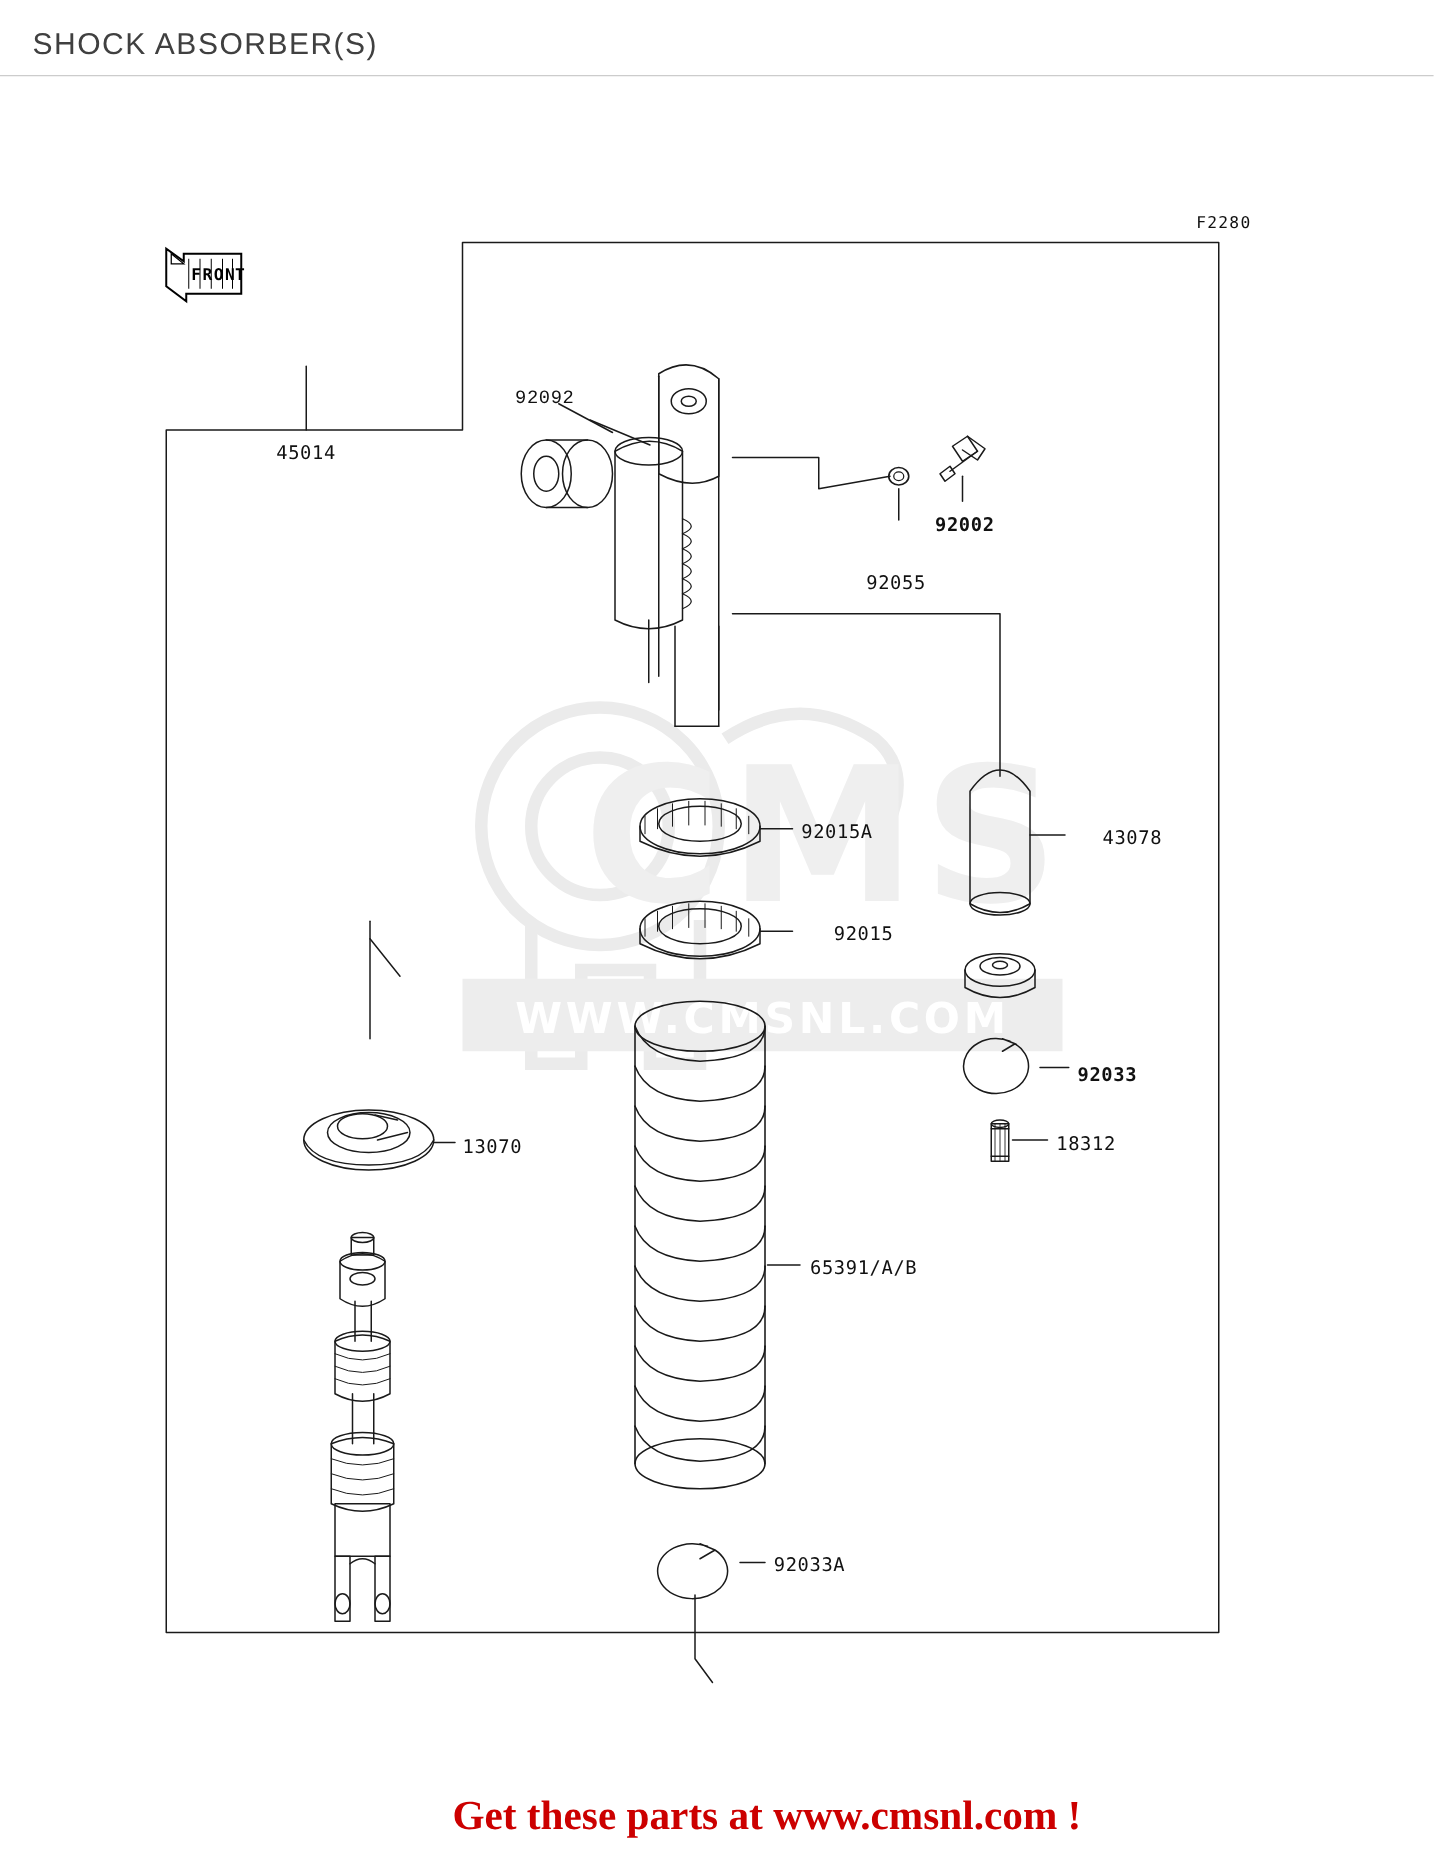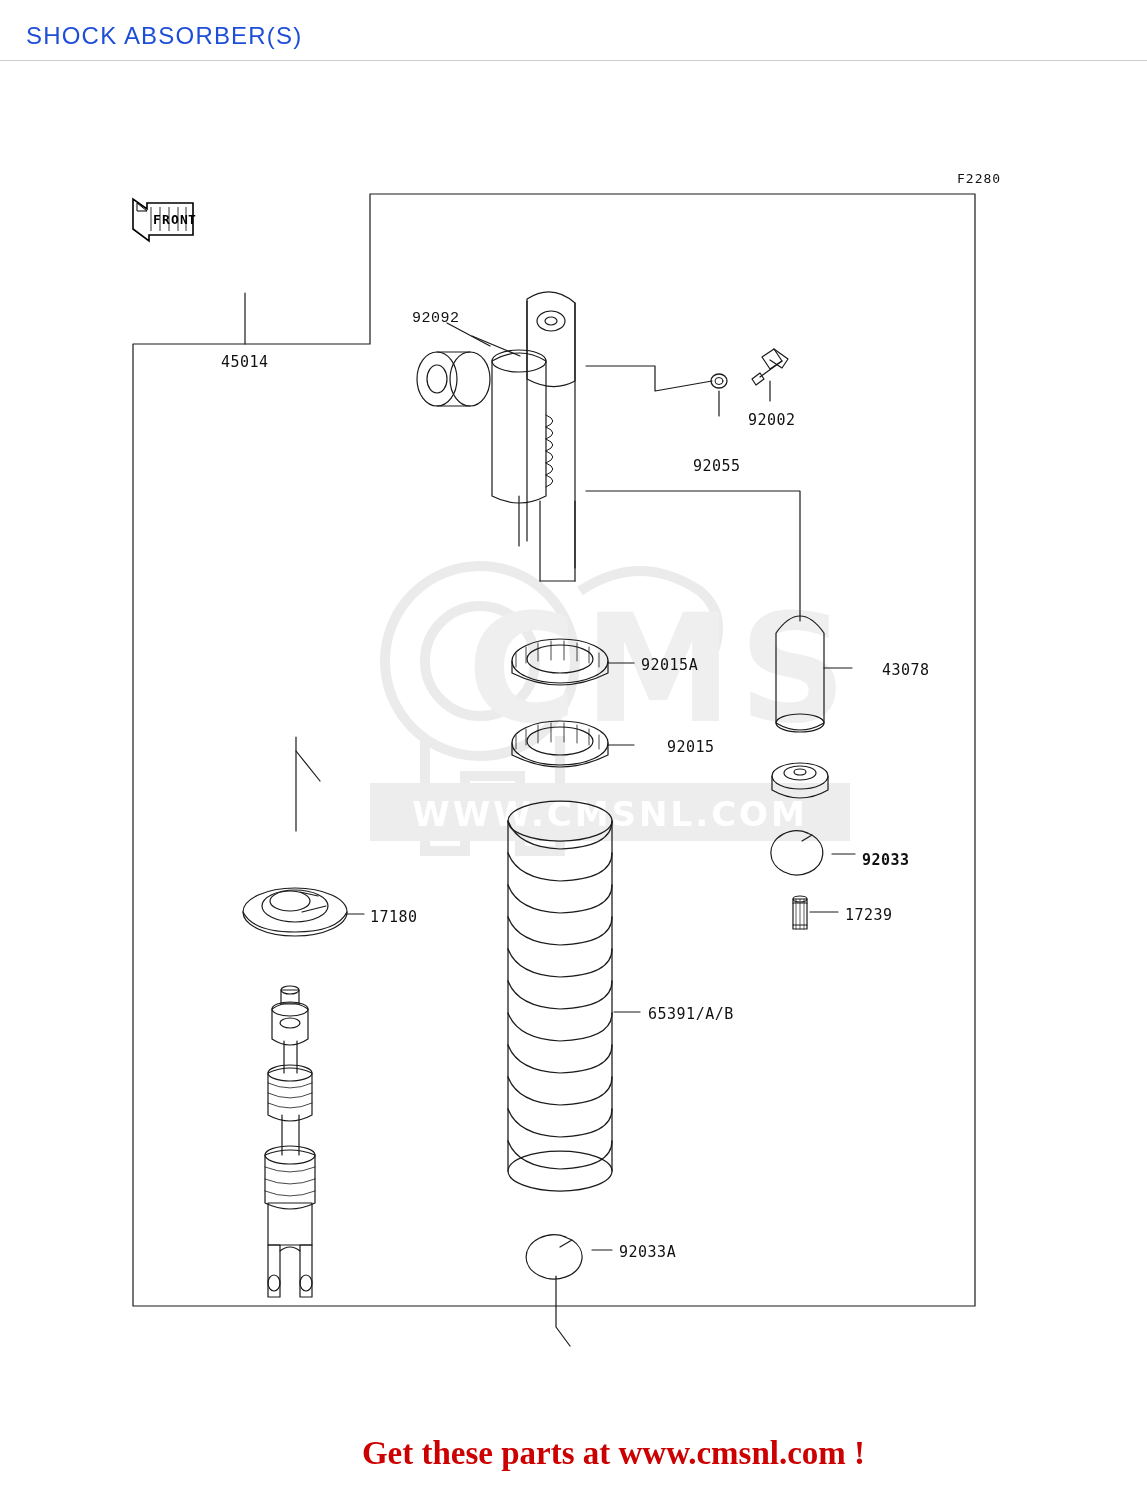--- a/index.html
+++ b/index.html
@@ -14,21 +14,21 @@
     font-family: "Liberation Sans", sans-serif;
     color: #000000;
     overflow: hidden;
   }
   #page-title {
     position: absolute;
     left: 26px;
     top: 22px;
     font-size: 24px;
     letter-spacing: 1.2px;
-    color: #1d4ed8;
+    color: #404040;
     font-family: "Liberation Sans", sans-serif;
   }
   #top-rule {
     position: absolute;
     left: 0;
     top: 60px;
     width: 1147px;
     height: 1px;
     background: #cccccc;
   }
@@ -302,25 +302,25 @@
       <path d="M566,1176 a28,22 0 1 0 6,3 l-12,-5 M572,1179 l-12,7"></path>
       <line x1="592" y1="1189" x2="612" y2="1189"></line>
       <polyline points="556,1215 556,1266 570,1285"></polyline>
 
     </g>
   </svg>
 
   <div class="label" style="left:221px; top:292px;">45014</div>
   <div class="label" style="left:412px; top:249px;font-family:Liberation Mono, monospace;">92092</div>
   <div class="label" style="left:693px; top:367px;margin-top:29px;">92055</div>
-  <div class="label" style="left:748px; top:350px;">92002</div>
+  <div class="label" style="left:748px; top:350px;font-weight:bold;">92002</div>
   <div class="label" style="left:641px; top:595px;">92015A</div>
   <div class="label" style="left:667px; top:677px;text-align:right;">92015</div>
   <div class="label" style="left:862px; top:600px;margin-left:20px;">43078</div>
   <div class="label" style="left:862px; top:790px;font-weight:bold;">92033</div>
-  <div class="label" style="left:845px; top:845px;">17239</div>
-  <div class="label" style="left:370px; top:847px;">17180</div>
+  <div class="label" style="left:845px; top:845px;">18312</div>
+  <div class="label" style="left:370px; top:847px;">13070</div>
   <div class="label" style="left:648px; top:944px;">65391/A/B</div>
   <div class="label" style="left:619px; top:1182px;">92033A</div>
 
 </div>
 
 <div id="footer-cta">Get these parts at www.cmsnl.com !</div>
 
 </body></html>

